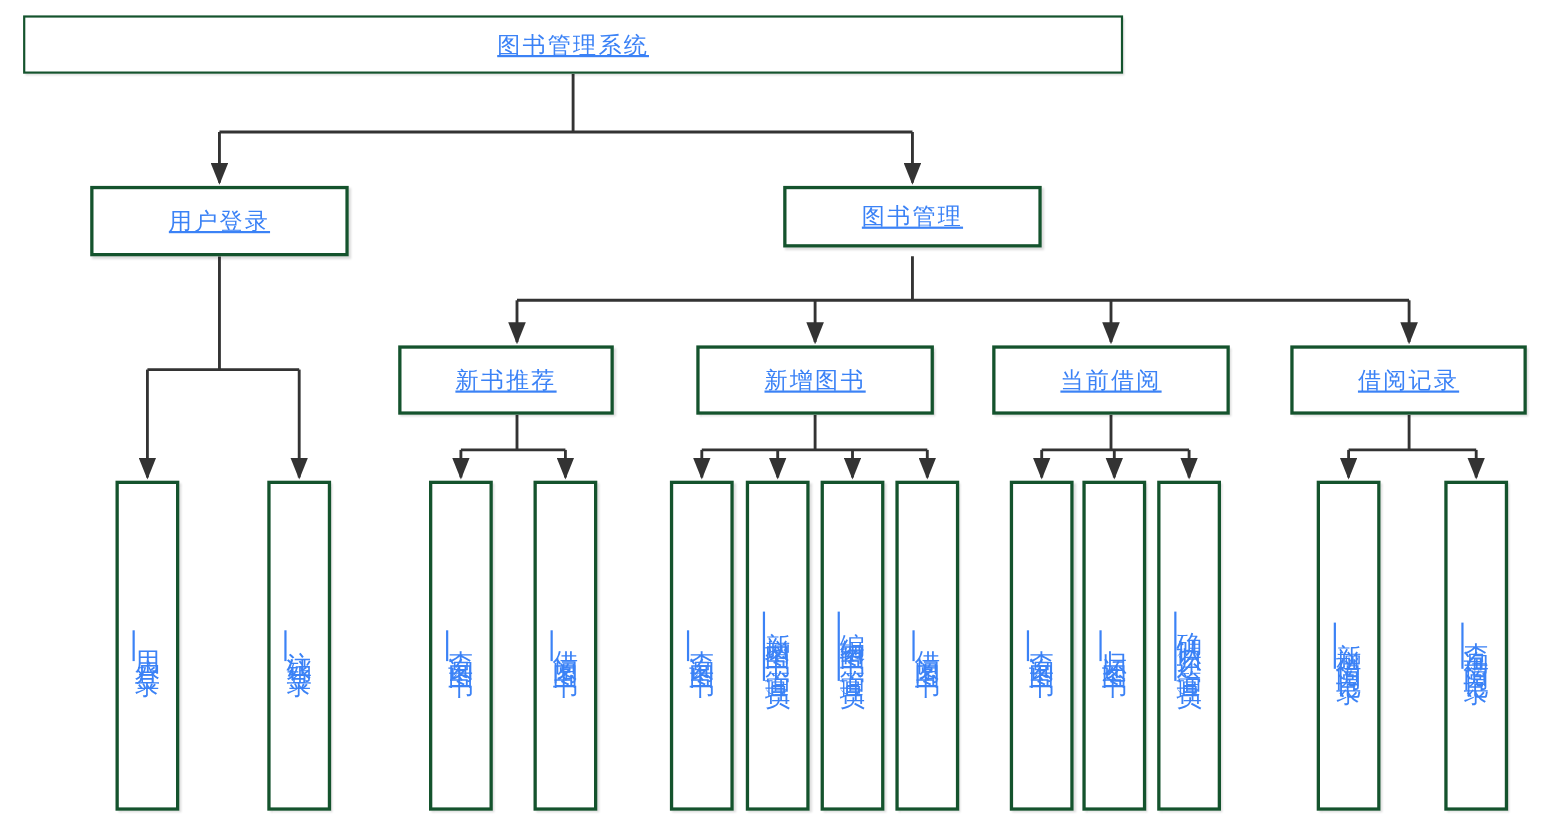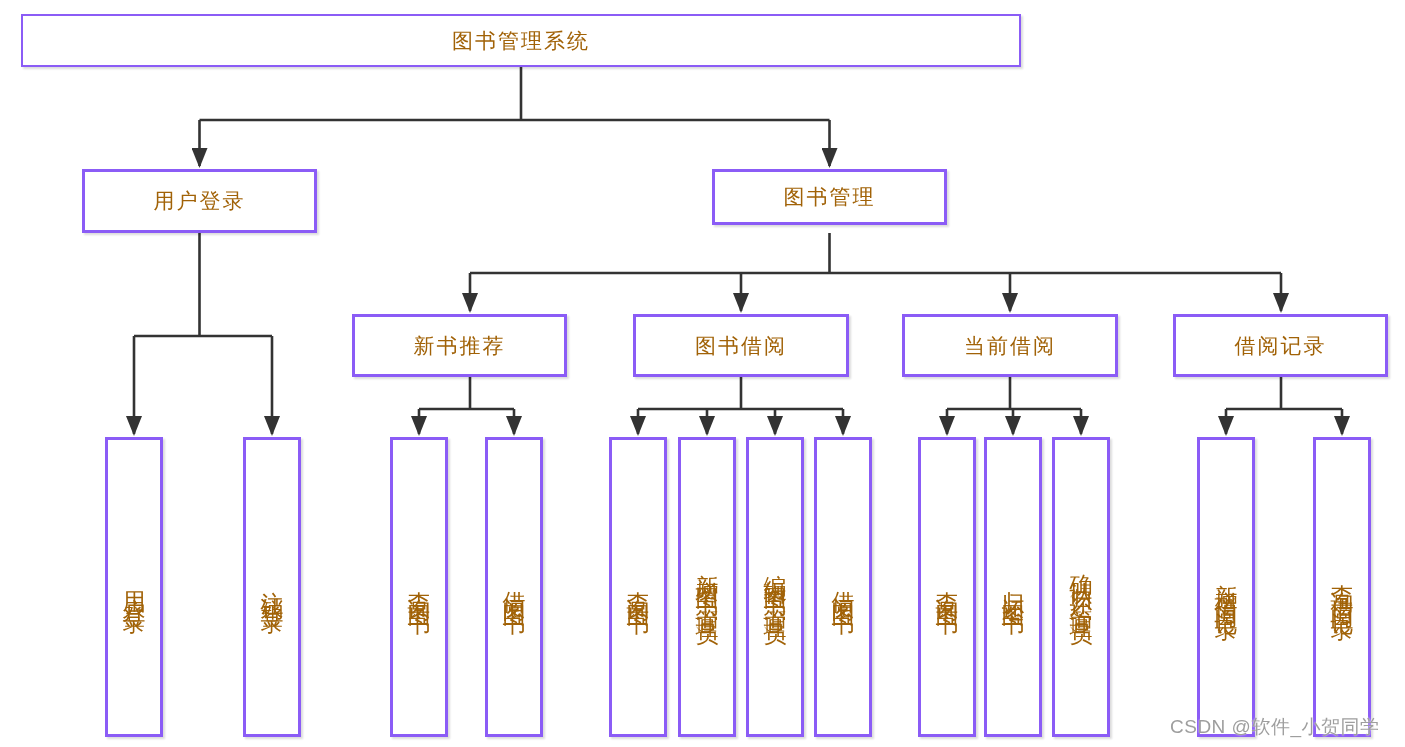--- a/index.html
+++ b/index.html
@@ -18,27 +18,28 @@
   .wires {
     position: absolute;
     left: 0;
     top: 0;
     width: 1405px;
     height: 747px;
   }
   .node {
     position: absolute;
     background: #ffffff;
-    border: 3px solid #8b5cf6;
+    border: 3px solid #14532d;
     box-sizing: border-box;
     display: flex;
     align-items: center;
     justify-content: center;
-    color: #a16207;
+    color: #3b82f6;
     box-shadow: 2px 2px 2px rgba(0,0,0,0.14);
+    text-decoration: underline;
   }
   .node.root { border-width: 2px; }
   .node.h .label {
     font-size: 21px;
     letter-spacing: 2px;
     white-space: nowrap;
   }
   .node.v .label {
     writing-mode: vertical-rl;
     text-orientation: mixed;
@@ -107,25 +108,25 @@
     <span class="label">图书管理系统</span>
   </div>
 
   <div class="node h" style="left:82px;top:169px;width:235px;height:64px">
     <span class="label">用户登录</span>
   </div>
   <div class="node h" style="left:712px;top:169px;width:235px;height:56px">
     <span class="label">图书管理</span>
   </div>
 
-  <div class="node h" style="left:352px;top:314px;width:215px;height:63px">
+  <div class="node h" style="left:362px;top:314px;width:196px;height:63px">
     <span class="label">新书推荐</span>
   </div>
   <div class="node h" style="left:633px;top:314px;width:216px;height:63px">
-    <span class="label">图书借阅</span>
+    <span class="label">新增图书</span>
   </div>
   <div class="node h" style="left:1173px;top:314px;width:215px;height:63px">
     <span class="label">借阅记录</span>
   </div>
   <div class="node h" style="left:902px;top:314px;width:216px;height:63px">
     <span class="label">当前借阅</span>
   </div>
 
   <div class="node v" style="left:105px;top:437px;width:58px;height:300px">
     <span class="label">用户登录</span>
@@ -164,15 +165,14 @@
     <span class="label">确认归还（管理员）</span>
   </div>
 
   <div class="node v" style="left:1197px;top:437px;width:58px;height:300px">
     <span class="label">新增借阅记录</span>
   </div>
   <div class="node v" style="left:1313px;top:437px;width:58px;height:300px">
     <span class="label">查询借阅记录</span>
   </div>
 
-  <div class="watermark">CSDN @软件_小贺同学</div>
 
 </div>
 
 </body></html>

